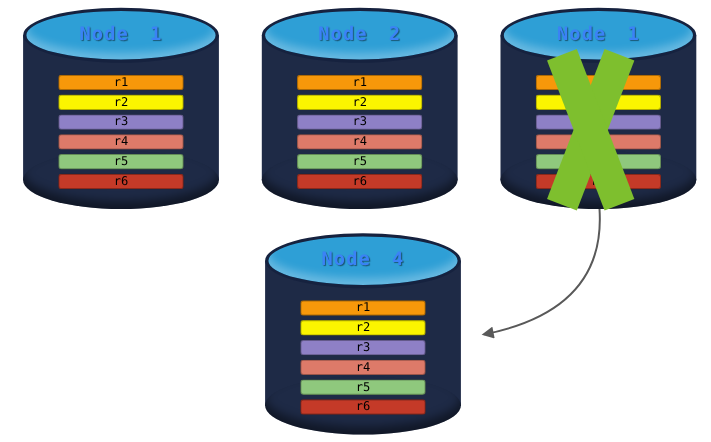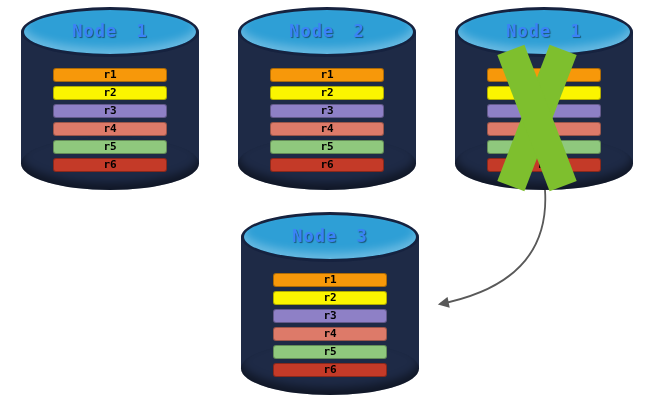--- a/index.html
+++ b/index.html
@@ -35,21 +35,21 @@
     word-spacing:8px;letter-spacing:1px;
     text-shadow:1px 1px 1px rgba(0,0,0,0.45);
   }
   .rows{
     position:absolute;left:32px;top:61px;width:114px;z-index:4;
     display:flex;flex-direction:column;gap:4px;
   }
   .row{
     height:14px;border-radius:3px;
     border:1px solid rgba(0,0,0,0.30);box-sizing:border-box;
-    font-size:11px;font-weight:bold;line-height:12px;
+    font-size:11px;font-weight:normal;line-height:12px;
     text-align:center;color:#000000;
   }
   .x-mark{position:absolute;left:494px;top:47px;width:86px;height:142px;z-index:6;}
   .x-bar{
     position:absolute;left:50%;top:50%;
     width:29px;height:146px;background:#7EBF2E;
   }
   .x-bar-1{transform:translate(-50%,-50%) rotate(21deg);}
   .x-bar-2{transform:translate(-50%,-50%) rotate(-21deg);}
   .pos-n1{left:21px;top:7px;}
@@ -113,21 +113,21 @@
       <div class="row" style="background: rgb(221, 122, 105);">r4</div>
       <div class="row" style="background: rgb(143, 200, 125);">r5</div>
       <div class="row" style="background: rgb(196, 58, 40);">r6</div>
     </div>
   </div>
 
   <div class="cylinder pos-n4">
     <div class="cyl-side" style="background: rgb(30, 42, 70);"></div>
     <div class="cyl-bottom" style="background: rgb(30, 42, 70);"></div>
     <div class="cyl-top" style="background: rgb(46, 159, 214);"></div>
-    <div class="cyl-title">Node 3</div>
+    <div class="cyl-title">Node 4</div>
     <div class="rows">
       <div class="row" style="background: rgb(247, 152, 10);">r1</div>
       <div class="row" style="background: rgb(251, 245, 0);">r2</div>
       <div class="row" style="background: rgb(142, 128, 198);">r3</div>
       <div class="row" style="background: rgb(221, 122, 105);">r4</div>
       <div class="row" style="background: rgb(143, 200, 125);">r5</div>
       <div class="row" style="background: rgb(196, 58, 40);">r6</div>
     </div>
   </div>
 

